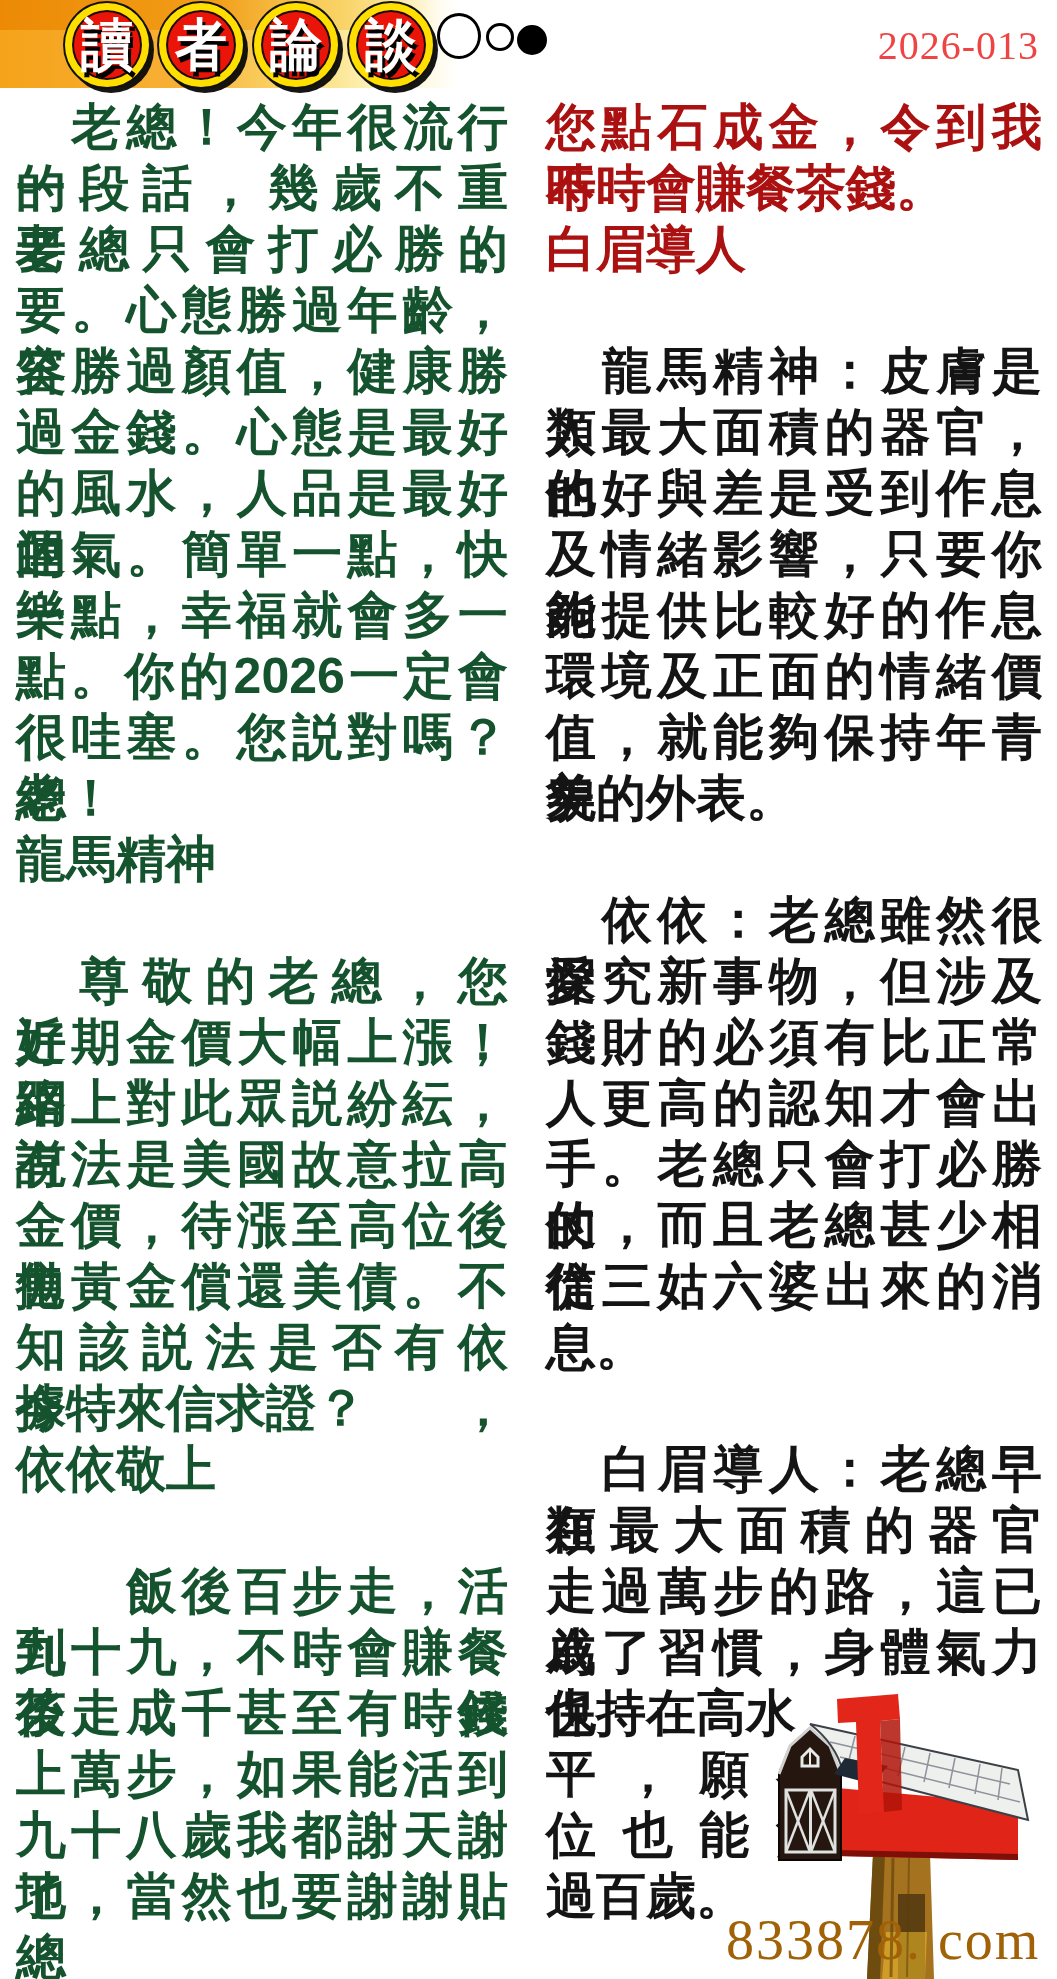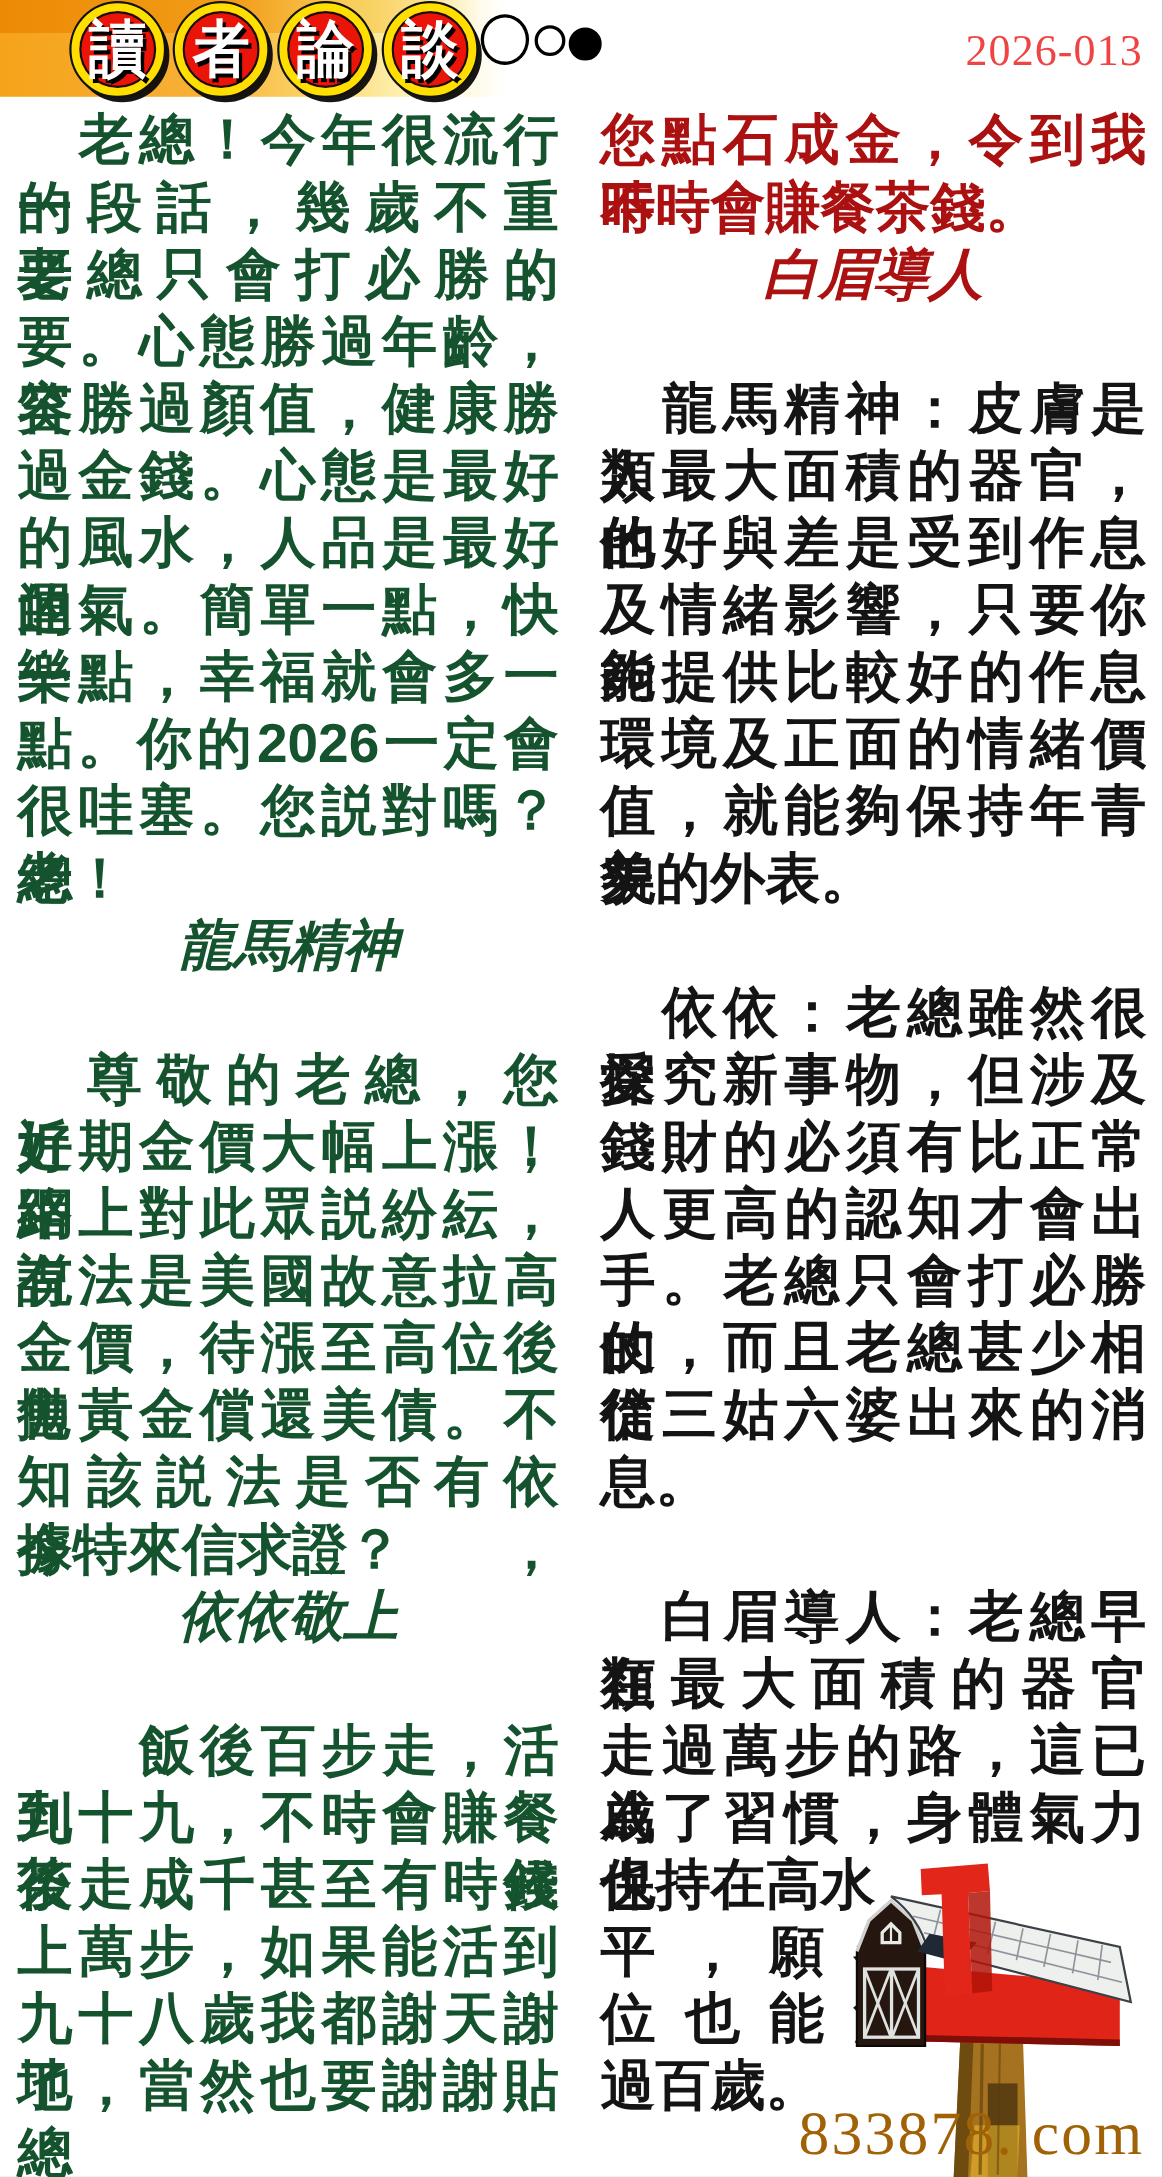--- a/index.html
+++ b/index.html
@@ -23,21 +23,21 @@
   .dot-bk{left:517px;top:25px;width:24px;height:24px;background:#000;}
   .issue{position:absolute;right:18px;top:22px;font-family:"Liberation Serif","DejaVu Serif",serif;
          font-size:40px;color:#ef4444;letter-spacing:1px;}
   
   .col{position:absolute;top:97px;font-size:50px;font-weight:600;}
   .col-left{left:16px;width:492px;color:#14532d;}
   .col-right{left:546px;width:496px;color:#141414;}
   .line{height:61px;line-height:61px;white-space:nowrap;overflow:visible;}
   .line.j{text-align:justify;text-align-last:justify;white-space:normal;}
   .line.l{text-align:left;}
-  .line.r{text-align:center;font-style:italic;}
+  .line.r{text-align:left;}
   .line.red{color:#ab1110;}
   .line.n{width:280px;}
   
   .mailbox{position:absolute;left:640px;top:1672px;width:417px;height:307px;}
   .watermark{position:absolute;left:726px;top:1908px;font-family:"Liberation Serif","DejaVu Serif",serif;
          font-size:56px;color:#a16207;letter-spacing:2px;z-index:5;}
 </style>
 </head>
 <body>
 

